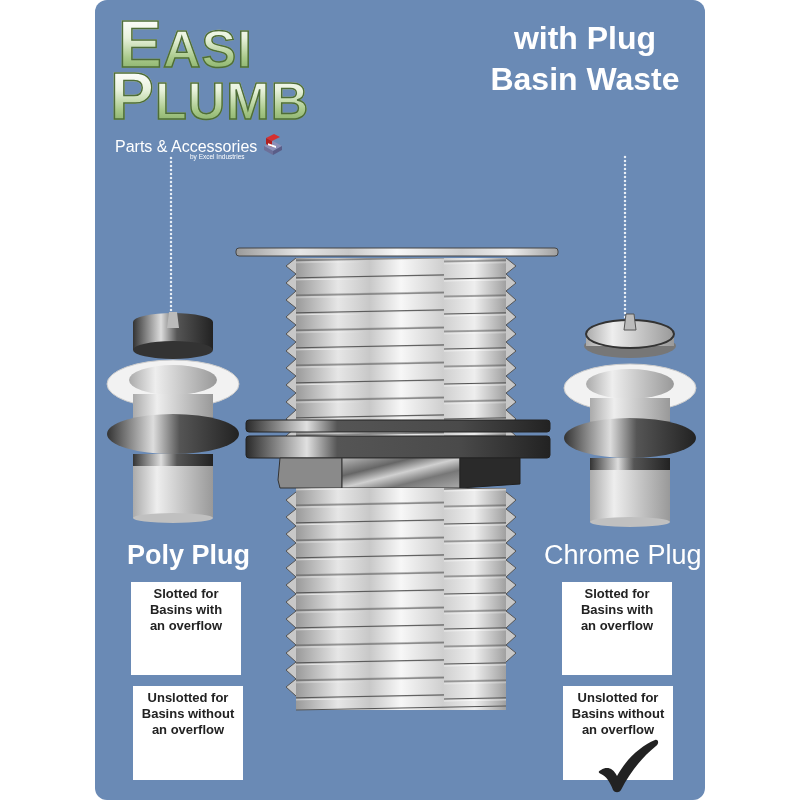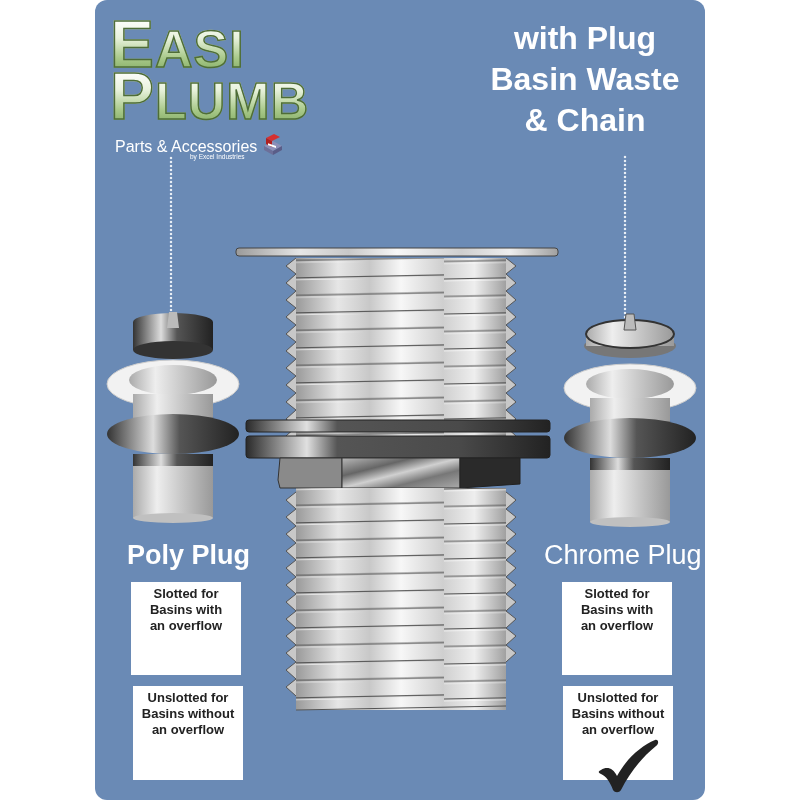--- a/index.html
+++ b/index.html
@@ -4,21 +4,21 @@
 <style>
   html, body { margin:0; padding:0; background:#ffffff; }
   body { width:800px; height:800px; position:relative; overflow:hidden; font-family:"Liberation Sans", sans-serif; }
   .panel { position:absolute; left:95px; top:0; width:610px; height:800px; background:#6a8ab5; border-radius:12px; overflow:hidden; }
   .brand { position:absolute; left:110px; top:18px; }
   .brand-word { font-family:"Liberation Sans", sans-serif; font-weight:bold; font-size:52px; line-height:52px; letter-spacing:1px;
     background:linear-gradient(180deg,#ffffff 0%,#e8f2dc 35%,#a9c98a 70%,#7fa95f 100%);
     -webkit-background-clip:text; background-clip:text; color:transparent;
     -webkit-text-stroke:1.5px #4e6d38; }
   .brand-word .big { font-size:66px; }
-  .brand-word.w1 { position:absolute; left:0; top:0; white-space:nowrap; }
+  .brand-word.w1 { position:absolute; left:8px; top:0; white-space:nowrap; }
   .brand-word.w2 { position:absolute; left:0; top:52px; white-space:nowrap; }
   .tagline { position:absolute; left:115px; top:138px; color:#ffffff; font-size:16px; }
   .byline { position:absolute; left:190px; top:153px; color:#ffffff; font-size:6.5px; }
   .excel-logo { position:absolute; left:262px; top:132px; width:22px; height:24px; }
   .title { position:absolute; left:470px; top:18px; width:230px; text-align:center; color:#ffffff; font-weight:bold; font-size:32px; line-height:41px; }
   .chain { position:absolute; width:4px; background-image:radial-gradient(circle, #e8eef5 1.4px, transparent 1.6px); background-size:4px 4px; background-repeat:repeat-y; }
   .plug-label { position:absolute; color:#ffffff; font-size:27px; white-space:nowrap; }
   .info-box { position:absolute; background:#ffffff; width:110px; text-align:center; color:#222222; font-weight:bold; font-size:13px; line-height:16px; padding-top:4px; box-sizing:border-box; }
   .tick { position:absolute; }
   svg { display:block; }
@@ -41,21 +41,20 @@
     <polygon points="11,19 11,23 20,18 20,14" fill="#5a5d88"></polygon>
     <polygon points="4,6 12,2 18,5 10,9" fill="#d63030"></polygon>
     <polygon points="4,6 4,12 10,15 10,9" fill="#b02020"></polygon>
     <rect x="6" y="9" width="8" height="2" fill="#ffffff" transform="skewY(20)"></rect>
   </svg>
 </div>
 
 <div class="title">
   <div>with Plug</div>
   <div>Basin Waste</div>
-  <div>&amp; Chain</div>
 </div>
 
 <div class="chain" style="left:169px; top:156px; height:160px;"></div>
 <div class="chain" style="left:623px; top:155px; height:168px;"></div>
 
 <div style="position:absolute; left:234px; top:244px;">
   <svg width="330" height="480" viewBox="0 0 330 480">
     <defs>
       <linearGradient id="metal" x1="0" x2="1" y1="0" y2="0">
         <stop offset="0" stop-color="#9a9a9a"></stop>

